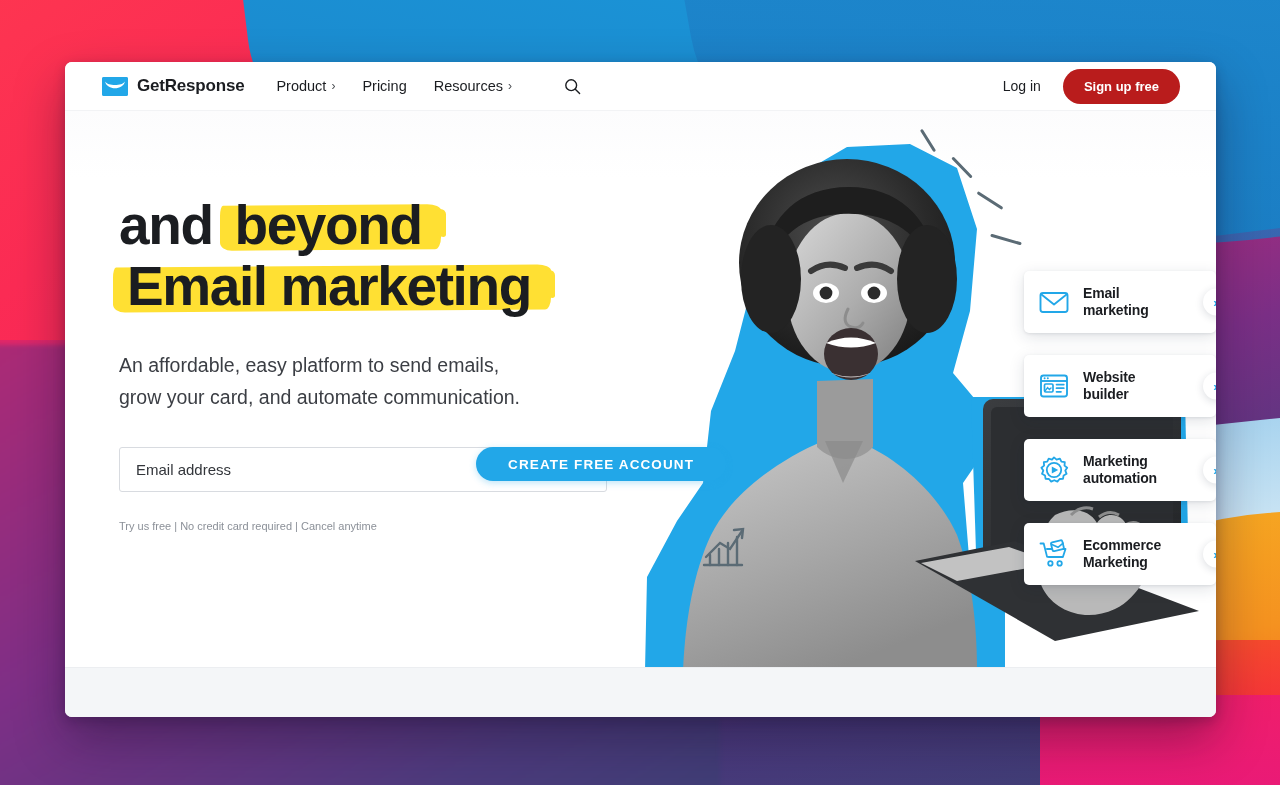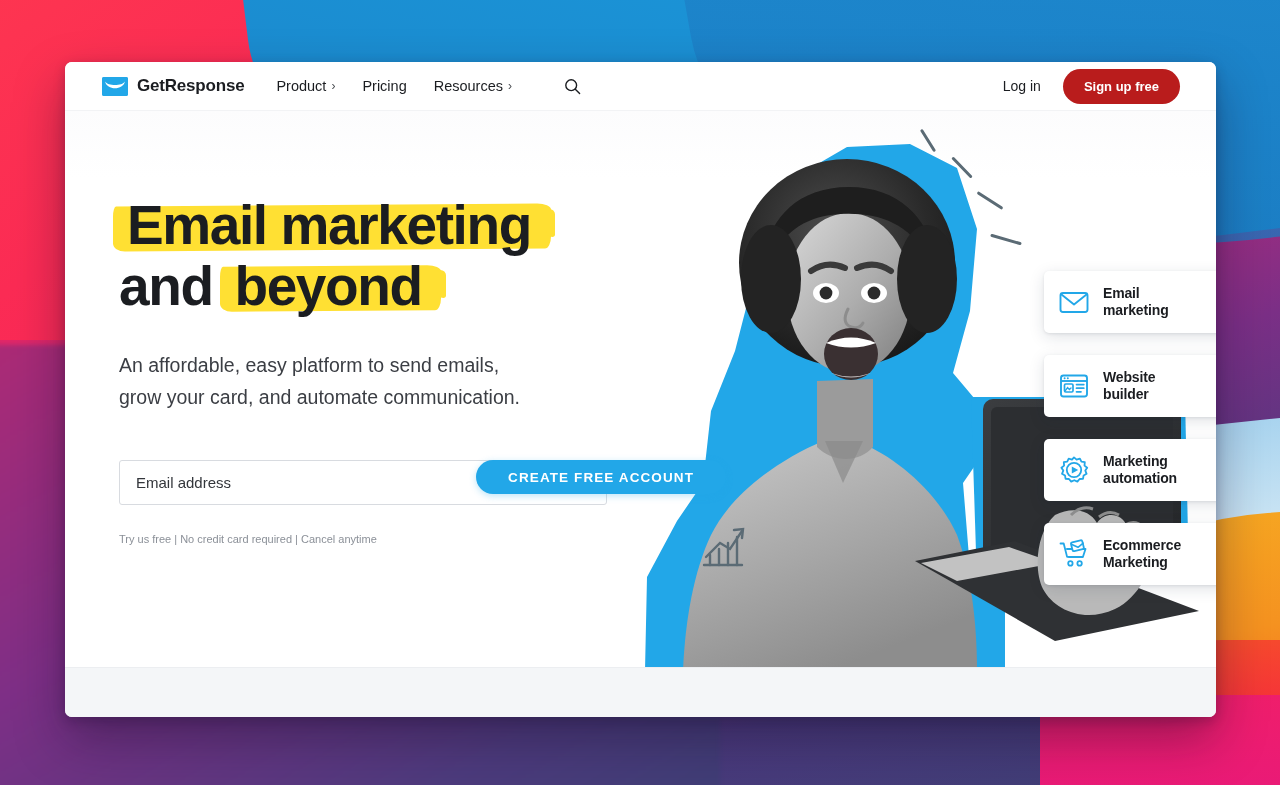--- a/index.html
+++ b/index.html
@@ -126,21 +126,21 @@
     width:9px; height:28px; background:#ffe033; z-index:-1;
     border-radius:2px 8px 4px 9px;
   }
 
   p.subhead {
     margin-top:35px; font-size:19.5px; line-height:1.65; color:#3b3e44;
     max-width:500px;
   }
 
   .signup-form {
-    margin-top:47px; width:488px; height:45px; position:relative;
+    margin-top:34px; width:488px; height:45px; position:relative;
     display:flex; align-items:flex-start;
   }
   .email-input {
     width:100%; height:45px; border:1px solid #d8dbe0; border-radius:3px;
     font-size:15px; color:#1b1d21; padding:0 16px; background:#fff;
     font-family:"Liberation Sans", sans-serif; outline:none;
   }
   .email-input::placeholder { color:#33363b; }
   .cta-btn {
     position:absolute; right:-119px; top:0; height:34px;
@@ -161,21 +161,20 @@
   
   .chart-icon { position:absolute; left:113px; top:412px; width:50px; height:48px; }
 
   
   #cards { position:absolute; right:-8px; top:160px; width:200px; z-index:6; }
   .f-card {
     position:relative; background:#fff; border-radius:5px;
     height:62px; margin-bottom:22px; width:192px;
     display:flex; align-items:center; gap:13px; padding:0 14px;
     box-shadow:0 4px 16px rgba(25,35,60,.13), 0 1px 3px rgba(25,35,60,.10);
-    margin-left:20px;
   }
   .f-icon { width:32px; height:32px; flex:0 0 32px; }
   .f-label {
     font-size:14px; font-weight:bold; color:#1b1d21; line-height:1.18;
     letter-spacing:-.15px;
   }
   .f-chevron {
     position:absolute; right:-14px; top:50%; transform:translateY(-50%);
     width:27px; height:27px; border-radius:50%; background:#fff;
     box-shadow:0 2px 8px rgba(25,35,60,.16);
@@ -336,24 +335,24 @@
               <path d="M36 7 L45 6 L44 15"></path>
             </g>
           </svg>
         </div>
       </div>
 
       <div id="hero-left">
 
         <h1 class="headline">
           <span class="hl-line">
+            <span>and </span><span class="mark">beyond</span>
+          </span>
+          <span class="hl-line">
             <span class="mark">Email marketing</span>
-          </span>
-          <span class="hl-line">
-            <span>and </span><span class="mark">beyond</span>
           </span>
         </h1>
 
         <p class="subhead">
           <span>An affordable, easy platform to send emails,</span><br>
           <span>grow your card, and automate communication.</span>
         </p>
 
         <div class="signup-form">
           <input class="email-input" type="text" placeholder="Email address" style="">

